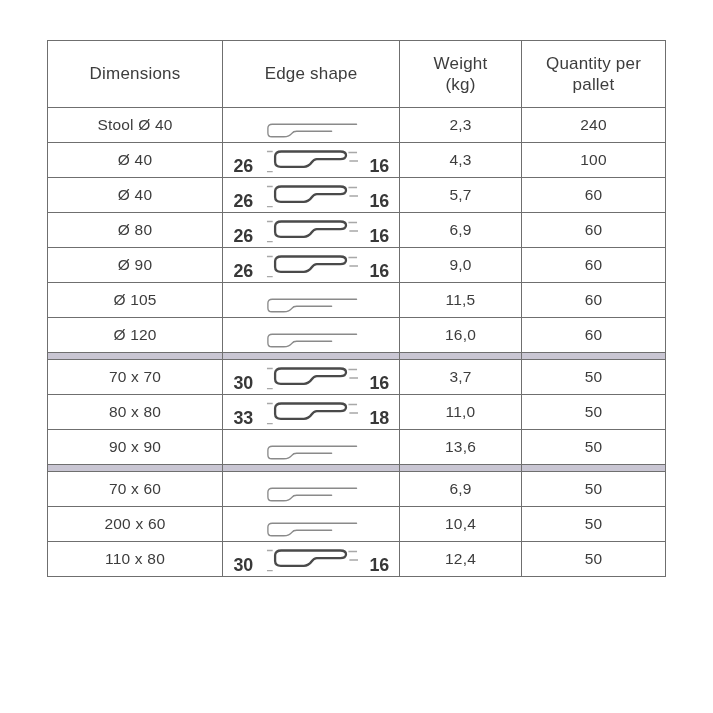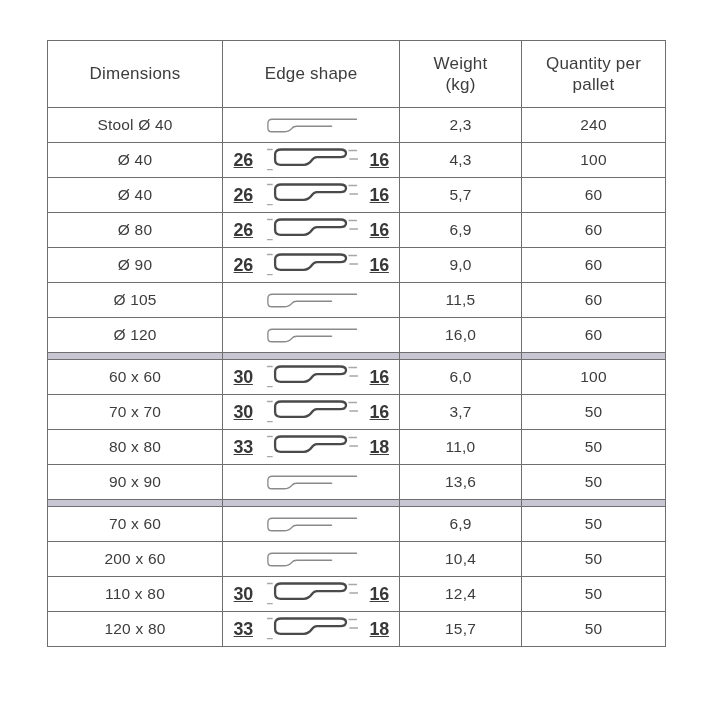--- a/index.html
+++ b/index.html
@@ -44,24 +44,23 @@
     letter-spacing:0.2px;
   }
   tr.divider td{
     height:7px;
     background:var(--divider);
     padding:0;
     line-height:0;
   }
   .edge-cell-inner{
     display:flex;
-    align-items:center;
+    align-items:flex-end;
     justify-content:center;
     height:34px;
-    text-decoration:underline;
   }
   .edge-cell-inner.with-nums{
     justify-content:space-between;
     padding:0 9px 0 10px;
   }
   .edge-num{
     font-size:19px;
     font-weight:700;
     color:#383838;
     letter-spacing:-0.3px;
@@ -208,34 +207,20 @@
         <td>60</td>
       </tr>
 
       <tr class="divider">
         <td></td>
           <td></td>
           <td></td>
           <td></td>
       </tr>
 
-      <tr>
-        <td>60 x 60</td>
-        <td>
-          <div class="edge-cell-inner with-nums">
-            <span class="edge-num">30</span>
-            <svg class="glyph" width="92" height="29" viewBox="0 0 96 30">
-                <use href="#edge-bold"></use>
-              </svg>
-            <span class="edge-num">16</span>
-          </div>
-        </td>
-        <td>6,0</td>
-        <td>100</td>
-      </tr>
 
       <tr>
         <td>70 x 70</td>
         <td>
           <div class="edge-cell-inner with-nums">
             <span class="edge-num">30</span>
             <svg class="glyph" width="92" height="29" viewBox="0 0 96 30">
                 <use href="#edge-bold"></use>
               </svg>
             <span class="edge-num">16</span>
@@ -315,30 +300,16 @@
             <svg class="glyph" width="92" height="29" viewBox="0 0 96 30">
                 <use href="#edge-bold"></use>
               </svg>
             <span class="edge-num">16</span>
           </div>
         </td>
         <td>12,4</td>
         <td>50</td>
       </tr>
 
-      <tr>
-        <td>120 x 80</td>
-        <td>
-          <div class="edge-cell-inner with-nums">
-            <span class="edge-num">33</span>
-            <svg class="glyph" width="92" height="29" viewBox="0 0 96 30">
-                <use href="#edge-bold"></use>
-              </svg>
-            <span class="edge-num">18</span>
-          </div>
-        </td>
-        <td>15,7</td>
-        <td>50</td>
-      </tr>
 
     </tbody>
   </table>
 </div>
 
 </body></html>

